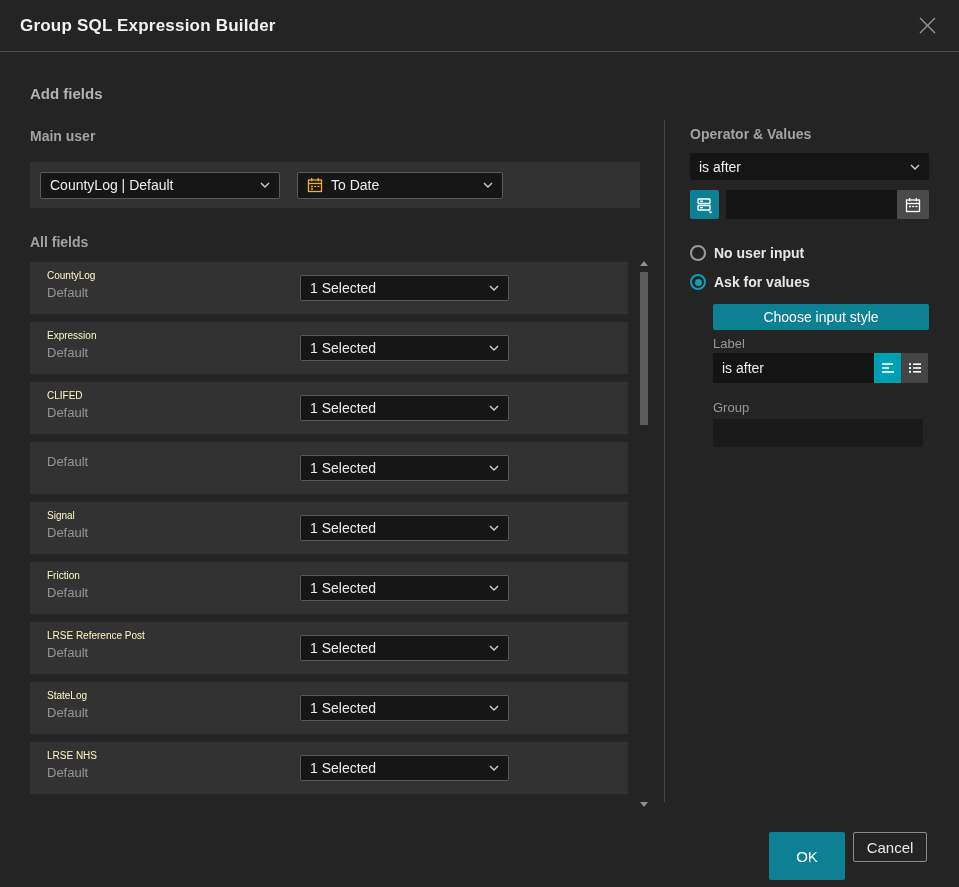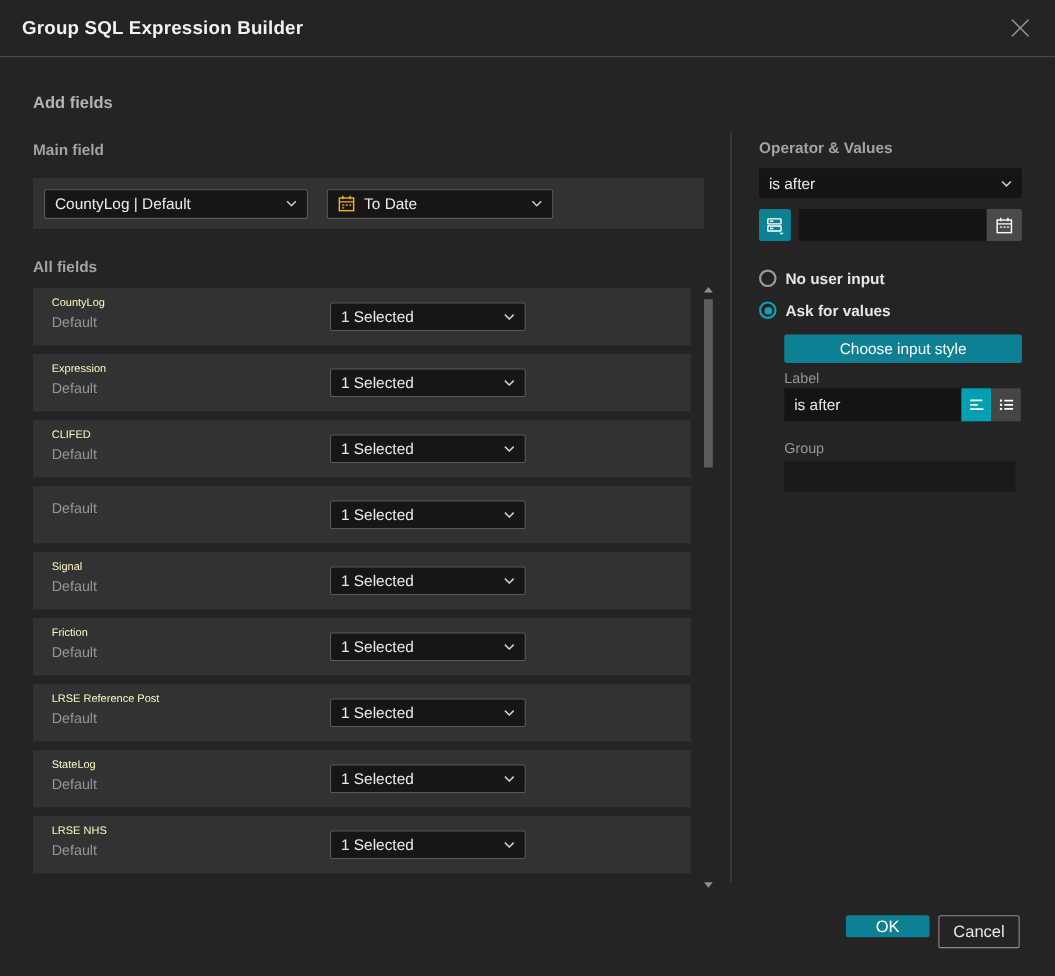--- a/index.html
+++ b/index.html
@@ -44,21 +44,21 @@
   .dd-date  { width:206px; height:27px; }
 
   
   .list { position:absolute; left:30px; top:262px; width:598px; }
   .row {
     position:relative; height:52px; margin-bottom:8px; background:#323232;
     padding:8px 0 0 17px;
   }
   .row-name { font-size:10px; color:#fef9c3; }
   .row-sub  { font-size:13px; color:#969696; margin-top:4px; }
-  .row-dd   { position:absolute; left:270px; top:13px; width:178px; height:26px; }
+  .row-dd   { position:absolute; left:270px; top:13px; width:209px; height:26px; }
 
   
   .sbar { position:absolute; left:637px; top:257px; width:14px; height:550px; }
   .sbar-up, .sbar-down { position:absolute; left:3px; width:0; height:0; cursor:pointer; }
   .sbar-up   { top:4px;    border-left:4px solid transparent; border-right:4px solid transparent; border-bottom:5px solid #8f8f8f; }
   .sbar-down { bottom:0px; border-left:4px solid transparent; border-right:4px solid transparent; border-top:5px solid #8f8f8f; }
   .sbar-thumb { position:absolute; left:3px; top:15px; width:8px; height:153px; background:#5c5c5c; cursor:pointer; }
 
   .vdivider { position:absolute; left:664px; top:120px; width:1px; height:682px; background:#474747; }
 
@@ -109,21 +109,21 @@
   .toggle-multi  { left:901px; background:#454545; }
 
   .hint-input {
     position:absolute; left:713px; top:419px; width:210px; height:28px;
     background:#1a1a1a; border:none; color:#ececec; font-size:14px; padding:0 8px;
     font-family:"Liberation Sans", sans-serif;
   }
 
   
   .ok-btn {
-    position:absolute; left:769px; top:832px; width:76px; height:20px;
+    position:absolute; left:769px; top:832px; width:76px; height:48px;
     background:#0d8094; color:#ffffff; border:none; border-radius:2px;
     font-size:15px; font-family:"Liberation Sans", sans-serif; cursor:pointer;
   }
   .cancel-btn {
     position:absolute; left:853px; top:832px; width:74px; height:30px;
     background:transparent; color:#e8e8e8; border:1px solid #8c8c8c; border-radius:2px;
     font-size:15px; font-family:"Liberation Sans", sans-serif; cursor:pointer;
   }
 </style>
 </head>
@@ -135,21 +135,21 @@
     <span class="hdr-title">Group SQL Expression Builder</span>
     <span class="close-btn">
       <svg width="19" height="19" viewBox="0 0 19 19">
         <line x1="2" y1="2" x2="17" y2="17" stroke="#9a9a9a" stroke-width="1.3"></line>
         <line x1="17" y1="2" x2="2" y2="17" stroke="#9a9a9a" stroke-width="1.3"></line>
       </svg>
     </span>
   </div>
 
   <div class="sec-label add-fields-label">Add fields</div>
-  <div class="sec-label main-field-label">Main field</div>
+  <div class="sec-label main-field-label">Main user</div>
   <div class="sec-label all-fields-label">All fields</div>
   <div class="sec-label opval-label">Operator &amp; Values</div>
 
   <div class="main-field-box">
     <div class="dd dd-field">
       <span class="dd-text">CountyLog | Default</span>
       <span class="chev">
         <svg width="10" height="6" viewBox="0 0 10 6">
             <path d="M1 1 L5 5 L9 1" fill="none" stroke="#cfcfcf" stroke-width="1.4"></path>
           </svg>

